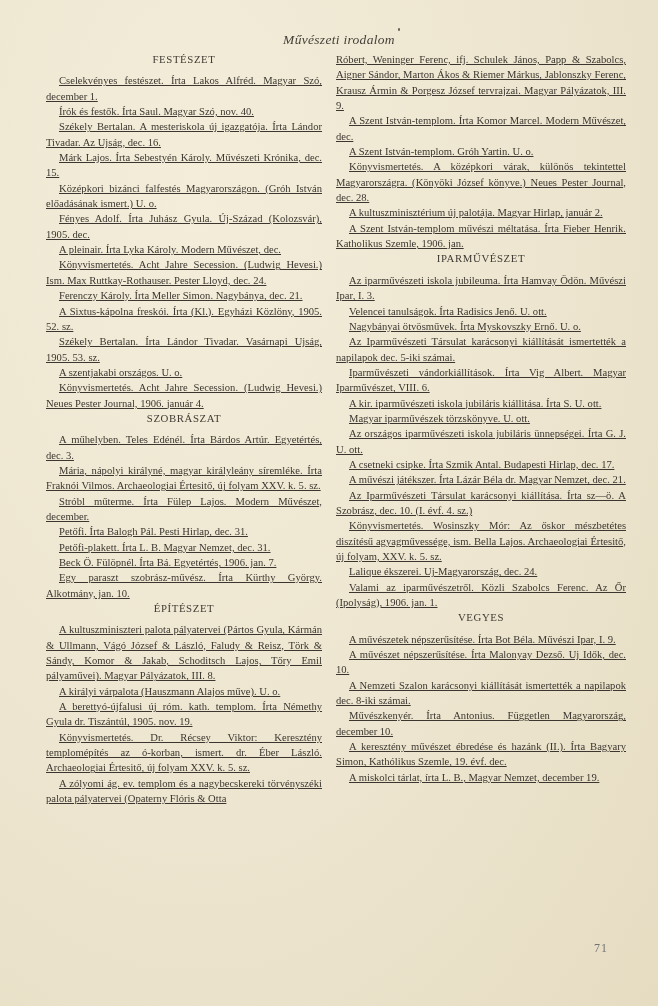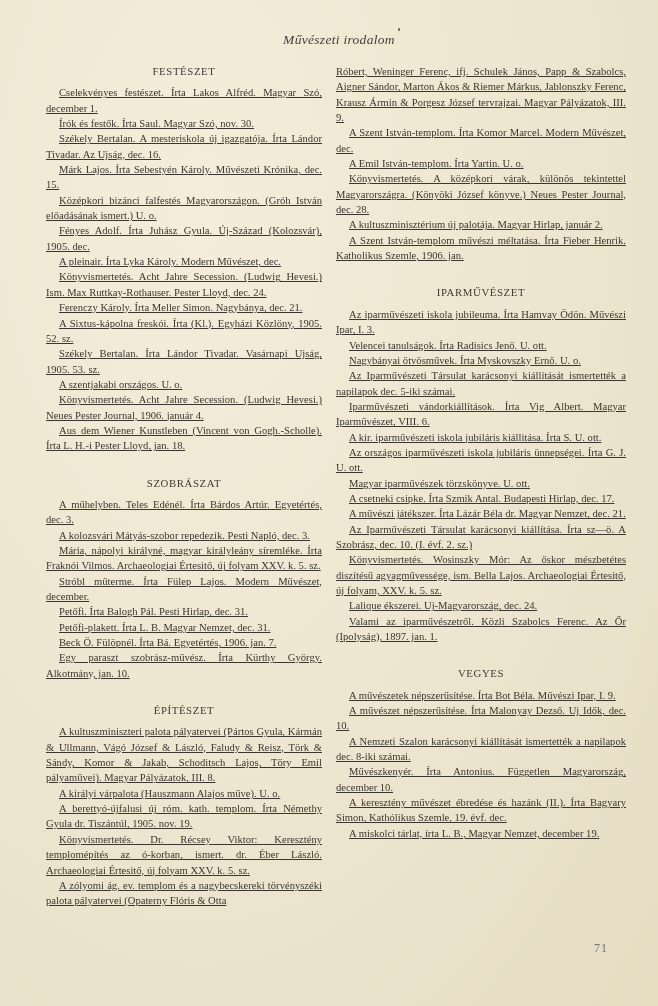--- a/index.html
+++ b/index.html
@@ -11,32 +11,32 @@
     color: #3b3730;
     position: relative;
   }
   .page-title {
     position: absolute; top: 32px; left: 10px; width: 658px;
     text-align: center; font-style: italic; font-size: 13.5px;
     letter-spacing: 0.3px; color: #45413a;
   }
   .speck { position: absolute; top: 28px; left: 398px; width: 2px; height: 3px; background: #6a6358; border-radius: 1px; }
   .col {
-    position: absolute; top: 64px;
+    position: absolute; top: 52px;
     font-size: 10.6px; line-height: 15.35px;
     text-align: justify;
   }
   .col-left { left: 46px; width: 276px; }
   .col-right { left: 336px; width: 290px; }
   .heading {
     text-align: center; font-size: 10.8px; letter-spacing: 0.6px;
     margin: 0 0 6px 0; color: #3f3a33;
   }
   .section { margin: 0; }
-  .section + .section { margin-top: 22px; }
+  .section + .section { }
   .entry {
     margin: 0; text-indent: 13px; text-decoration: underline;
   }
   .entry.cont { text-indent: 0; }
   .page-number {
     position: absolute; top: 941px; left: 594px;
     font-size: 12px; letter-spacing: 1px; color: #737373;
   }
 </style>
 </head>
@@ -44,40 +44,38 @@
 
 <div>
   <div class="page-title">Művészeti irodalom</div>
   <div class="speck"></div>
 
   <div class="col col-left">
     <div class="section">
       <div class="heading">FESTÉSZET</div>
       <div>
           <p class="entry">Cselekvényes festészet. Írta Lakos Alfréd. Magyar Szó, december 1.</p>
-          <p class="entry">Írók és festők. Írta Saul. Magyar Szó, nov. 30.</p>
+          <p class="entry">Írók és festők. Írta Saul. Magyar Szó, nov. 40.</p>
           <p class="entry">Székely Bertalan. A mesteriskola új igazgatója. Írta Lándor Tivadar. Az Ujság, dec. 16.</p>
           <p class="entry">Márk Lajos. Írta Sebestyén Károly. Művészeti Krónika, dec. 15.</p>
           <p class="entry">Középkori bizánci falfestés Magyarországon. (Gróh István előadásának ismert.) U. o.</p>
           <p class="entry">Fényes Adolf. Írta Juhász Gyula. Új-Század (Kolozsvár), 1905. dec.</p>
           <p class="entry">A pleinair. Írta Lyka Károly. Modern Művészet, dec.</p>
           <p class="entry">Könyvismertetés. Acht Jahre Secession. (Ludwig Hevesi.) Ism. Max Ruttkay-Rothauser. Pester Lloyd, dec. 24.</p>
           <p class="entry">Ferenczy Károly. Írta Meller Simon. Nagybánya, dec. 21.</p>
           <p class="entry">A Sixtus-kápolna freskói. Írta (Kl.). Egyházi Közlöny, 1905. 52. sz.</p>
           <p class="entry">Székely Bertalan. Írta Lándor Tivadar. Vasárnapi Ujság, 1905. 53. sz.</p>
           <p class="entry">A szentjakabi országos. U. o.</p>
           <p class="entry">Könyvismertetés. Acht Jahre Secession. (Ludwig Hevesi.) Neues Pester Journal, 1906. január 4.</p>
-          <p class="entry">Aus dem Wiener Kunstleben (Vincent von Gogh.-Scholle). Írta L. H.-i Pester Lloyd, jan. 18.</p>
         </div>
     </div>
     <div class="section">
       <div class="heading">SZOBRÁSZAT</div>
       <div>
           <p class="entry">A műhelyben. Teles Edénél. Írta Bárdos Artúr. Egyetértés, dec. 3.</p>
-          <p class="entry">A kolozsvári Mátyás-szobor repedezik. Pesti Napló, dec. 3.</p>
           <p class="entry">Mária, nápolyi királyné, magyar királyleány síremléke. Írta Fraknói Vilmos. Archaeologiai Értesitő, új folyam XXV. k. 5. sz.</p>
           <p class="entry">Stróbl műterme. Írta Fülep Lajos. Modern Művészet, december.</p>
           <p class="entry">Petőfi. Írta Balogh Pál. Pesti Hirlap, dec. 31.</p>
           <p class="entry">Petőfi-plakett. Írta L. B. Magyar Nemzet, dec. 31.</p>
           <p class="entry">Beck Ö. Fülöpnél. Írta Bá. Egyetértés, 1906. jan. 7.</p>
           <p class="entry">Egy paraszt szobrász-művész. Írta Kürthy György. Alkotmány, jan. 10.</p>
         </div>
     </div>
     <div class="section">
       <div class="heading">ÉPÍTÉSZET</div>
@@ -89,43 +87,43 @@
           <p class="entry">A zólyomi ág. ev. templom és a nagybecskereki törvényszéki palota pályatervei (Opaterny Flóris &amp; Otta</p>
         </div>
     </div>
   </div>
 
   <div class="col col-right">
     <div class="section">
       <p class="entry cont">Róbert, Weninger Ferenc, ifj. Schulek János, Papp &amp; Szabolcs, Aigner Sándor, Marton Ákos &amp; Riemer Márkus, Jablonszky Ferenc, Krausz Ármin &amp; Porgesz József tervrajzai. Magyar Pályázatok, III. 9.</p>
       <div>
           <p class="entry">A Szent István-templom. Írta Komor Marcel. Modern Művészet, dec.</p>
-          <p class="entry">A Emil István-templom. Írta Yartin. U. o.</p>
+          <p class="entry">A Szent István-templom. Gróh Yartin. U. o.</p>
           <p class="entry">Könyvismertetés. A középkori várak, különös tekintettel Magyarországra. (Könyöki József könyve.) Neues Pester Journal, dec. 28.</p>
           <p class="entry">A kultuszminisztérium új palotája. Magyar Hirlap, január 2.</p>
           <p class="entry">A Szent István-templom művészi méltatása. Írta Fieber Henrik. Katholikus Szemle, 1906. jan.</p>
         </div>
     </div>
     <div class="section">
       <div class="heading">IPARMŰVÉSZET</div>
       <div>
           <p class="entry">Az iparművészeti iskola jubileuma. Írta Hamvay Ödön. Művészi Ipar, I. 3.</p>
           <p class="entry">Velencei tanulságok. Írta Radisics Jenő. U. ott.</p>
           <p class="entry">Nagybányai ötvösművek. Írta Myskovszky Ernő. U. o.</p>
           <p class="entry">Az Iparművészeti Társulat karácsonyi kiállítását ismertették a napilapok dec. 5-iki számai.</p>
           <p class="entry">Iparművészeti vándorkiállítások. Írta Vig Albert. Magyar Iparművészet, VIII. 6.</p>
           <p class="entry">A kir. iparművészeti iskola jubiláris kiállitása. Írta S. U. ott.</p>
+          <p class="entry">Magyar iparművészek törzskönyve. U. ott.</p>
           <p class="entry">Az országos iparművészeti iskola jubiláris ünnepségei. Írta G. J. U. ott.</p>
-          <p class="entry">Magyar iparművészek törzskönyve. U. ott.</p>
           <p class="entry">A csetneki csipke. Írta Szmik Antal. Budapesti Hirlap, dec. 17.</p>
           <p class="entry">A művészi játékszer. Írta Lázár Béla dr. Magyar Nemzet, dec. 21.</p>
-          <p class="entry">Az Iparművészeti Társulat karácsonyi kiállítása. Írta sz—ö. A Szobrász, dec. 10. (I. évf. 2. sz.)</p>
+          <p class="entry">Az Iparművészeti Társulat karácsonyi kiállítása. Írta sz—ö. A Szobrász, dec. 10. (I. évf. 4. sz.)</p>
           <p class="entry">Könyvismertetés. Wosinszky Mór: Az őskor mészbetétes diszítésű agyagművessége, ism. Bella Lajos. Archaeologiai Értesitő, új folyam, XXV. k. 5. sz.</p>
           <p class="entry">Lalique ékszerei. Uj-Magyarország, dec. 24.</p>
-          <p class="entry">Valami az iparművészetről. Közli Szabolcs Ferenc. Az Őr (Ipolyság), 1897. jan. 1.</p>
+          <p class="entry">Valami az iparművészetről. Közli Szabolcs Ferenc. Az Őr (Ipolyság), 1906. jan. 1.</p>
         </div>
     </div>
     <div class="section">
       <div class="heading">VEGYES</div>
       <div>
           <p class="entry">A művészetek népszerűsítése. Írta Bot Béla. Művészi Ipar, I. 9.</p>
           <p class="entry">A művészet népszerűsítése. Írta Malonyay Dezső. Uj Idők, dec. 10.</p>
           <p class="entry">A Nemzeti Szalon karácsonyi kiállítását ismertették a napilapok dec. 8-iki számai.</p>
           <p class="entry">Művészkenyér. Írta Antonius. Független Magyarország, december 10.</p>
           <p class="entry">A keresztény művészet ébredése és hazánk (II.). Írta Bagyary Simon, Kathólikus Szemle, 19. évf. dec.</p>

